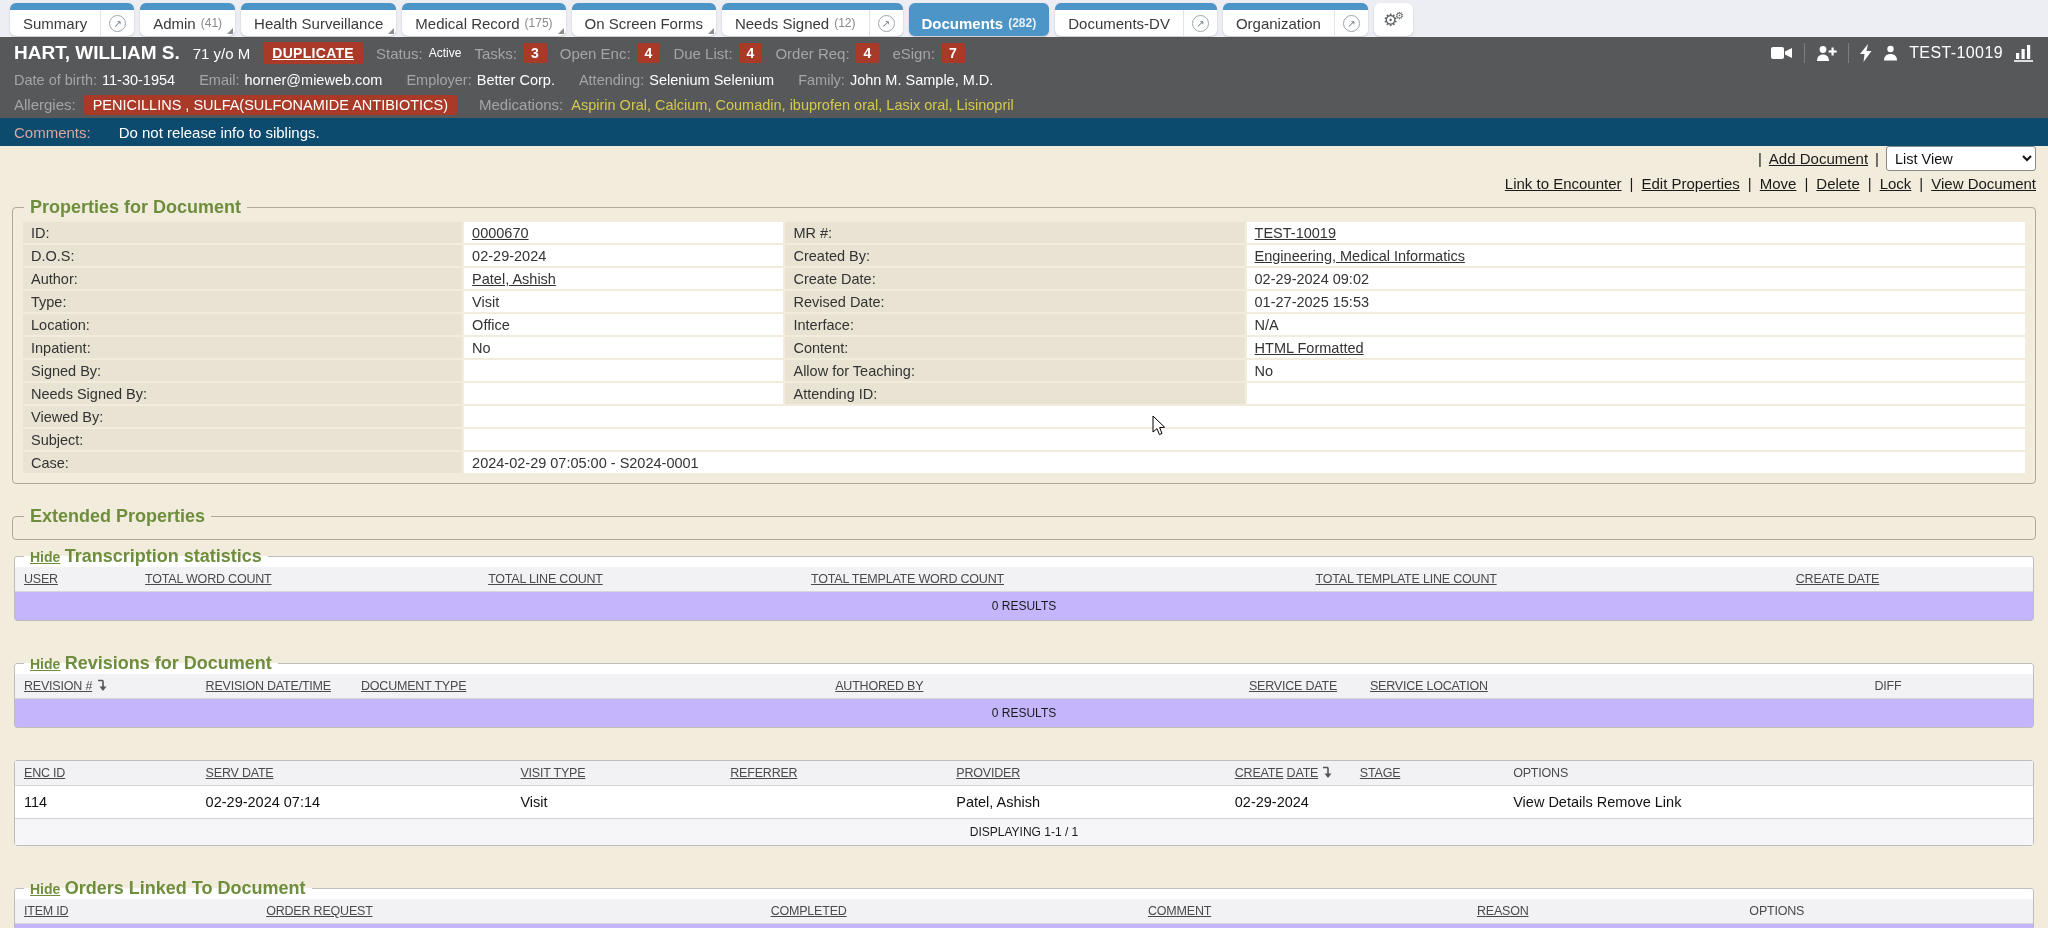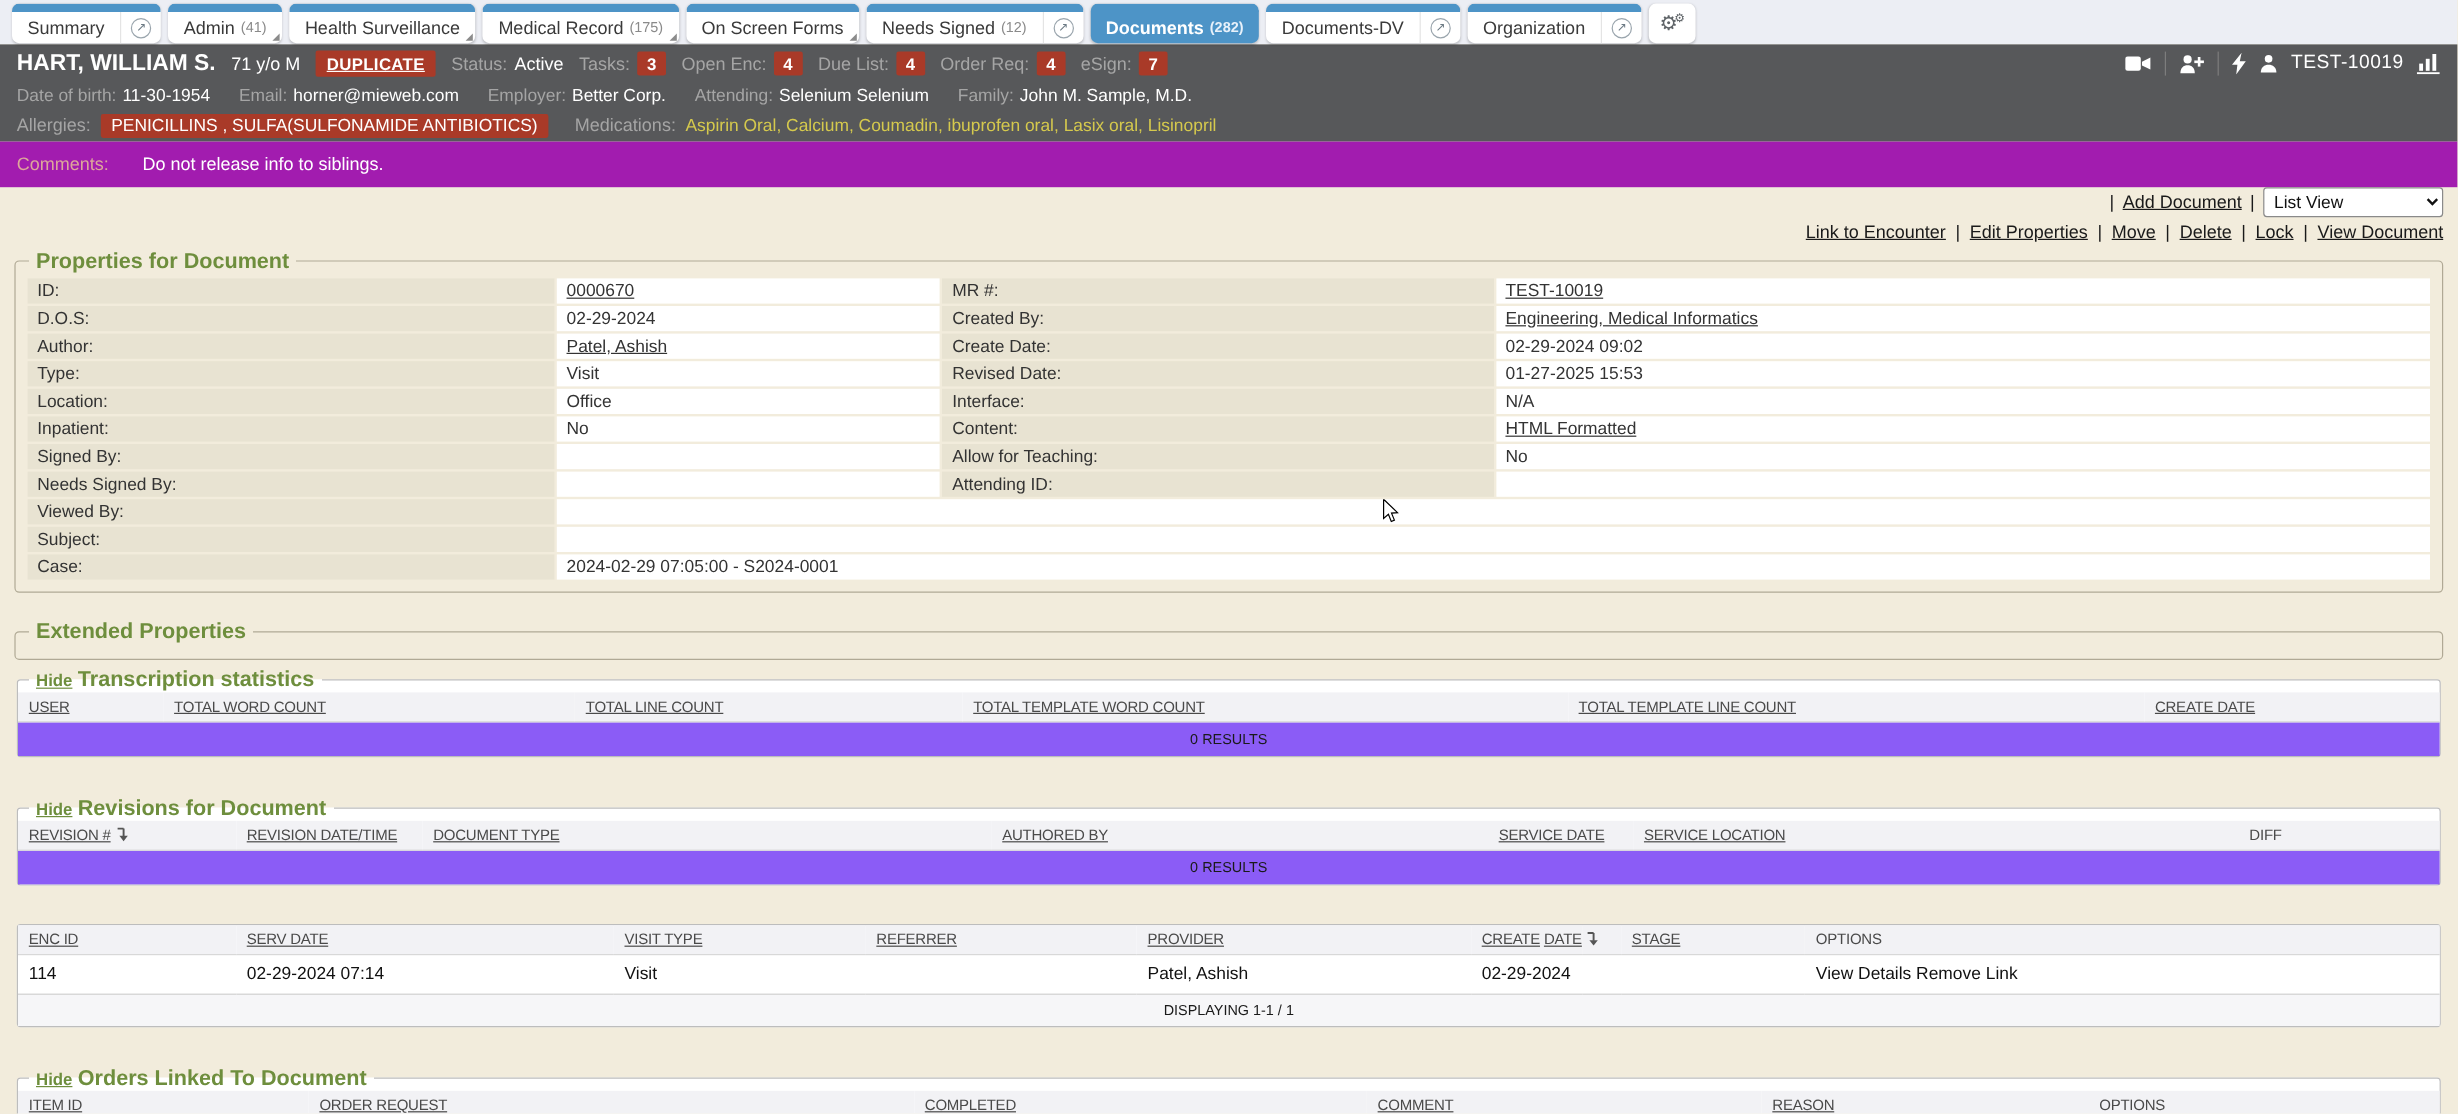--- a/index.html
+++ b/index.html
@@ -28,37 +28,37 @@
   .gear-big { font-size:17px; font-family:"DejaVu Sans",sans-serif; }
   .gear-small { font-size:10px; font-family:"DejaVu Sans",sans-serif; margin:-9px 0 0 -3px; }
   
   .band { background:#57585a; color:#fff; }
   .row-name { height:32px; display:flex; align-items:center; padding:0 14px; gap:13px; }
   .pt-name { font-size:19px; font-weight:bold; white-space:nowrap; }
   .pt-age { font-size:15px; }
   .flag-badge { background:#a93a28; color:#fff; font-size:14px; font-weight:bold; padding:3px 9px; border-radius:2px;
                 text-decoration:underline; letter-spacing:.3px; cursor:pointer; }
   .glabel { color:#a5a5a5; font-size:15px; white-space:nowrap; }
-  .gvalue { color:#fff; font-size:15px; }
+  .gvalue { color:#fff; font-size:12px; }
   .cnt { display:flex; align-items:center; gap:6px; }
   .cnt-badge { background:#a93a28; color:#fff; font-weight:bold; font-size:14px; padding:2px 8px; border-radius:2px; cursor:pointer; }
   .hdr-spacer { flex:1; }
   .hdr-icons { display:flex; align-items:center; gap:11px; }
   .vdiv { width:1px; height:20px; background:#7d7d7d; }
   .hicon { display:flex; align-items:center; cursor:pointer; }
   .pt-id { font-size:16px; letter-spacing:.4px; }
   .row-demo { height:22px; display:flex; align-items:center; padding:0 14px; gap:24px; font-size:14.5px; }
   .demo-item { display:flex; gap:5px; align-items:center; white-space:nowrap; }
   .demo-item .glabel { font-size:14.5px; }
   .demo-item .gvalue { font-size:14.5px; }
   .row-allergy { height:27px; display:flex; align-items:center; padding:0 14px; gap:8px; }
   .allergy-badge { background:#a93a28; color:#fff; font-size:14.5px; padding:2px 9px; border-radius:2px; }
   .meds-label { margin-left:14px; }
   .meds-value { color:#d5c94d; font-size:14.5px; }
-  .row-comments { height:38px; background:#a21caf; display:flex; align-items:center; padding:0 14px; gap:28px; }
+  .row-comments { height:28px; background:#0c4a6e; display:flex; align-items:center; padding:0 14px; gap:28px; }
   .comments-label { color:#ddA79a; color:#dda79a; font-size:15px; }
   .comments-text { color:#fff; font-size:15px; }
   
   .main { padding:0 12px; }
   .toolbar-1 { display:flex; justify-content:flex-end; align-items:center; gap:7px; font-size:15px; }
   .toolbar-2 { margin-top:4px; display:flex; justify-content:flex-end; align-items:center; font-size:15px; }
   a.tlink { color:#1a1a1a; text-decoration:underline; cursor:pointer; white-space:nowrap; }
   .pipe::before { content:"|"; color:#1a1a1a; }
   .sep { margin:0 8px; }
   .view-select { height:25px; width:150px; font-size:14.5px; font-family:inherit; border:1px solid #8a8a8a; border-radius:3px; background:#fff; color:#111; padding:0 4px; }
@@ -78,21 +78,21 @@
   .hide-link { color:#6e8e3d; font-weight:bold; font-size:14px; text-decoration:underline; cursor:pointer; }
   .sec-title { color:#6e8e3d; font-weight:bold; font-size:18px; }
   .gpipe { color:#6e8e3d; font-size:13px; }
   .gpipe::before { content:"|"; }
   .show-del { color:#6e8e3d; font-size:13px; text-decoration:underline; cursor:pointer; }
   table.sec-table { width:100%; border-collapse:collapse; table-layout:fixed; }
   .sec-table th { background:#f2f2f5; text-align:left; font-weight:normal; font-size:12.5px; color:#4a4a4a;
                   padding:5px 9px; letter-spacing:-0.2px; border-bottom:1px solid #d8d8d8; white-space:nowrap; overflow:visible; }
   .hdr-link { text-decoration:underline; cursor:pointer; }
   .hdr-plain { text-decoration:none; }
-  .sec-table td.emptycell { background:#8b5cf6; text-align:center; font-size:12px; color:#1a1a1a; padding:7px; }
+  .sec-table td.emptycell { background:#c4b5fd; text-align:center; font-size:12px; color:#1a1a1a; padding:7px; }
   .enc-head th { vertical-align:bottom; }
   .create-th { white-space:normal; }
   .create-th .hdr-link { display:inline-block; }
   .enc-row td { background:#fff; font-size:14.5px; color:#111; padding:8px 9px; border-bottom:1px solid #cfcfcf; white-space:nowrap; }
   .footer-row td { background:#f6f6f8; text-align:center; font-size:12px; color:#1a1a1a; padding:6px; }
   .rowlink { color:#111; cursor:pointer; }
   .sort-svg { vertical-align:-2px; margin-left:4px; }
   
   .cursor { position:absolute; left:1152px; top:416px; pointer-events:none; }
   svg.wicon { display:block; }

